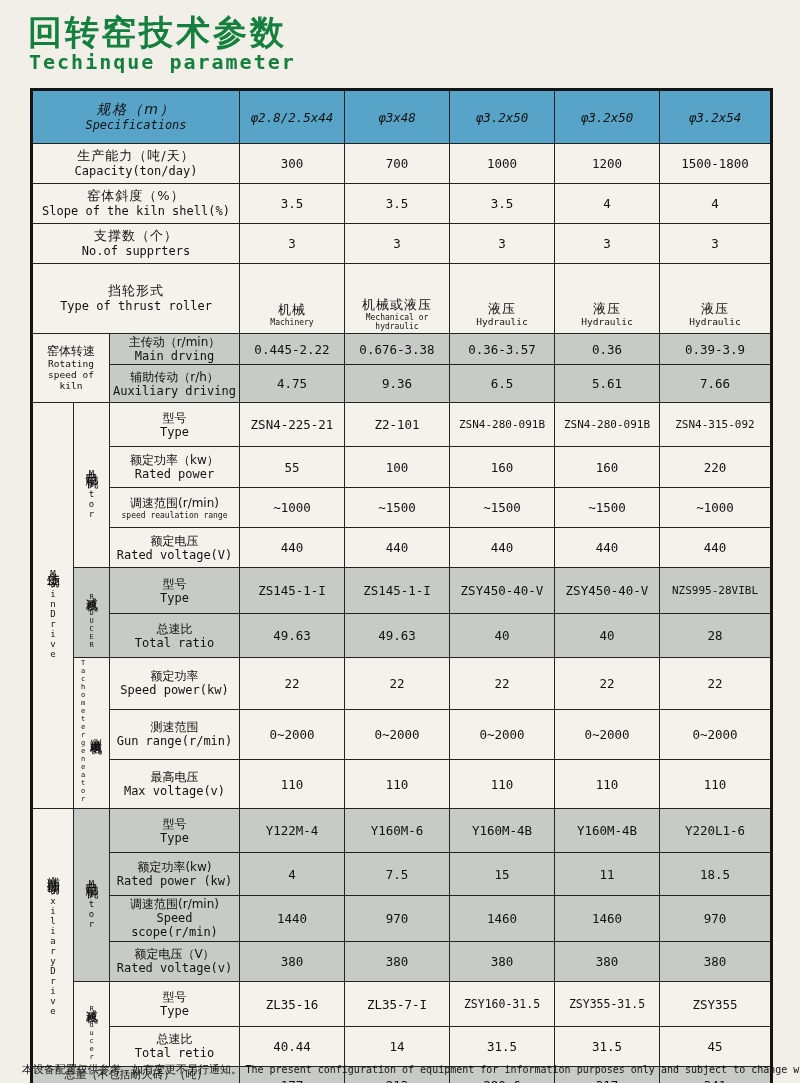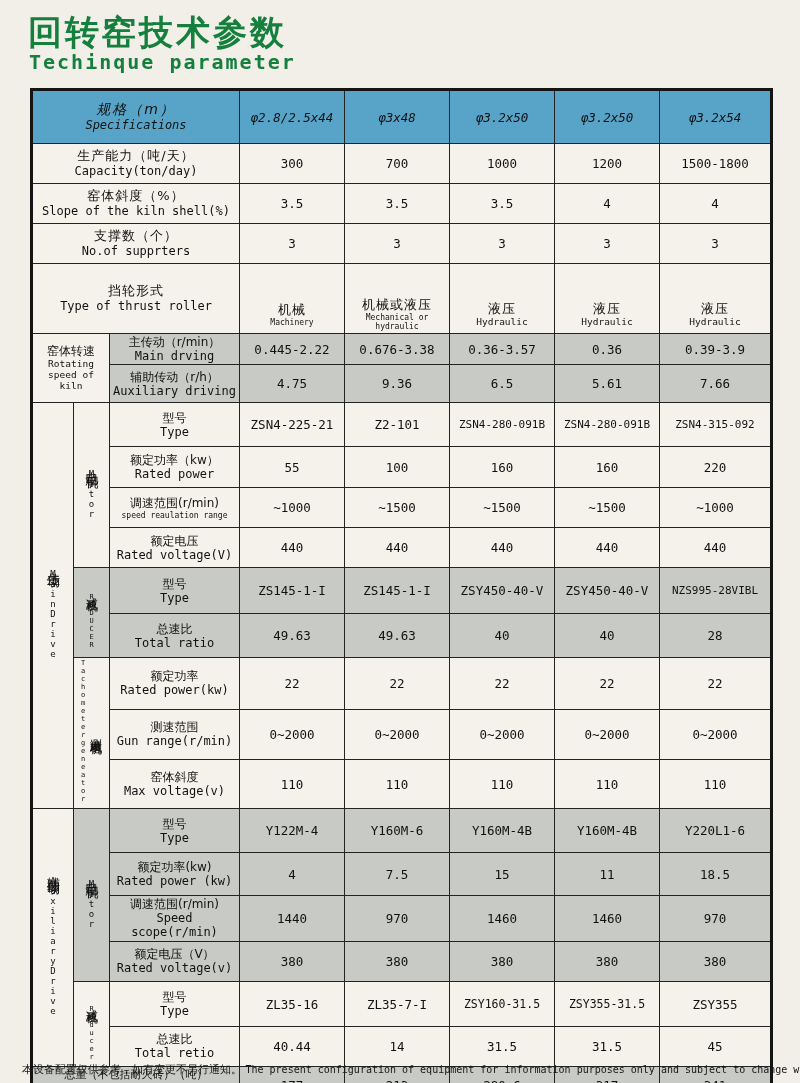--- a/index.html
+++ b/index.html
@@ -272,42 +272,42 @@
 
     <tr style="height:42px">
       <td rowspan="3">
         <span class="vside">
           <span class="v en xs">Tachometergeneator</span>
           <span class="v cn sm">测速发电机</span>
         </span>
       </td>
       <td>
         <span class="cjk sm">额定功率</span>
-        <span class="eng">Rated power(kw)</span>
+        <span class="eng">Speed power(kw)</span>
       </td>
       <td class="dat">22</td>
       <td class="dat">22</td>
       <td class="dat">22</td>
       <td class="dat">22</td>
       <td class="dat">22</td>
     </tr>
     <tr style="height:41px">
       <td>
         <span class="cjk sm">测速范围</span>
         <span class="eng">Gun range(r/min)</span>
       </td>
       <td class="dat">0~2000</td>
       <td class="dat">0~2000</td>
       <td class="dat">0~2000</td>
       <td class="dat">0~2000</td>
       <td class="dat">0~2000</td>
     </tr>
     <tr style="height:40px">
       <td>
-        <span class="cjk sm">窑体斜度</span>
+        <span class="cjk sm">最高电压</span>
         <span class="eng">Max voltage(v)</span>
       </td>
       <td class="dat">110</td>
       <td class="dat">110</td>
       <td class="dat">110</td>
       <td class="dat">110</td>
       <td class="dat">110</td>
     </tr>
 
     <tr class="gray" style="height:44px">

